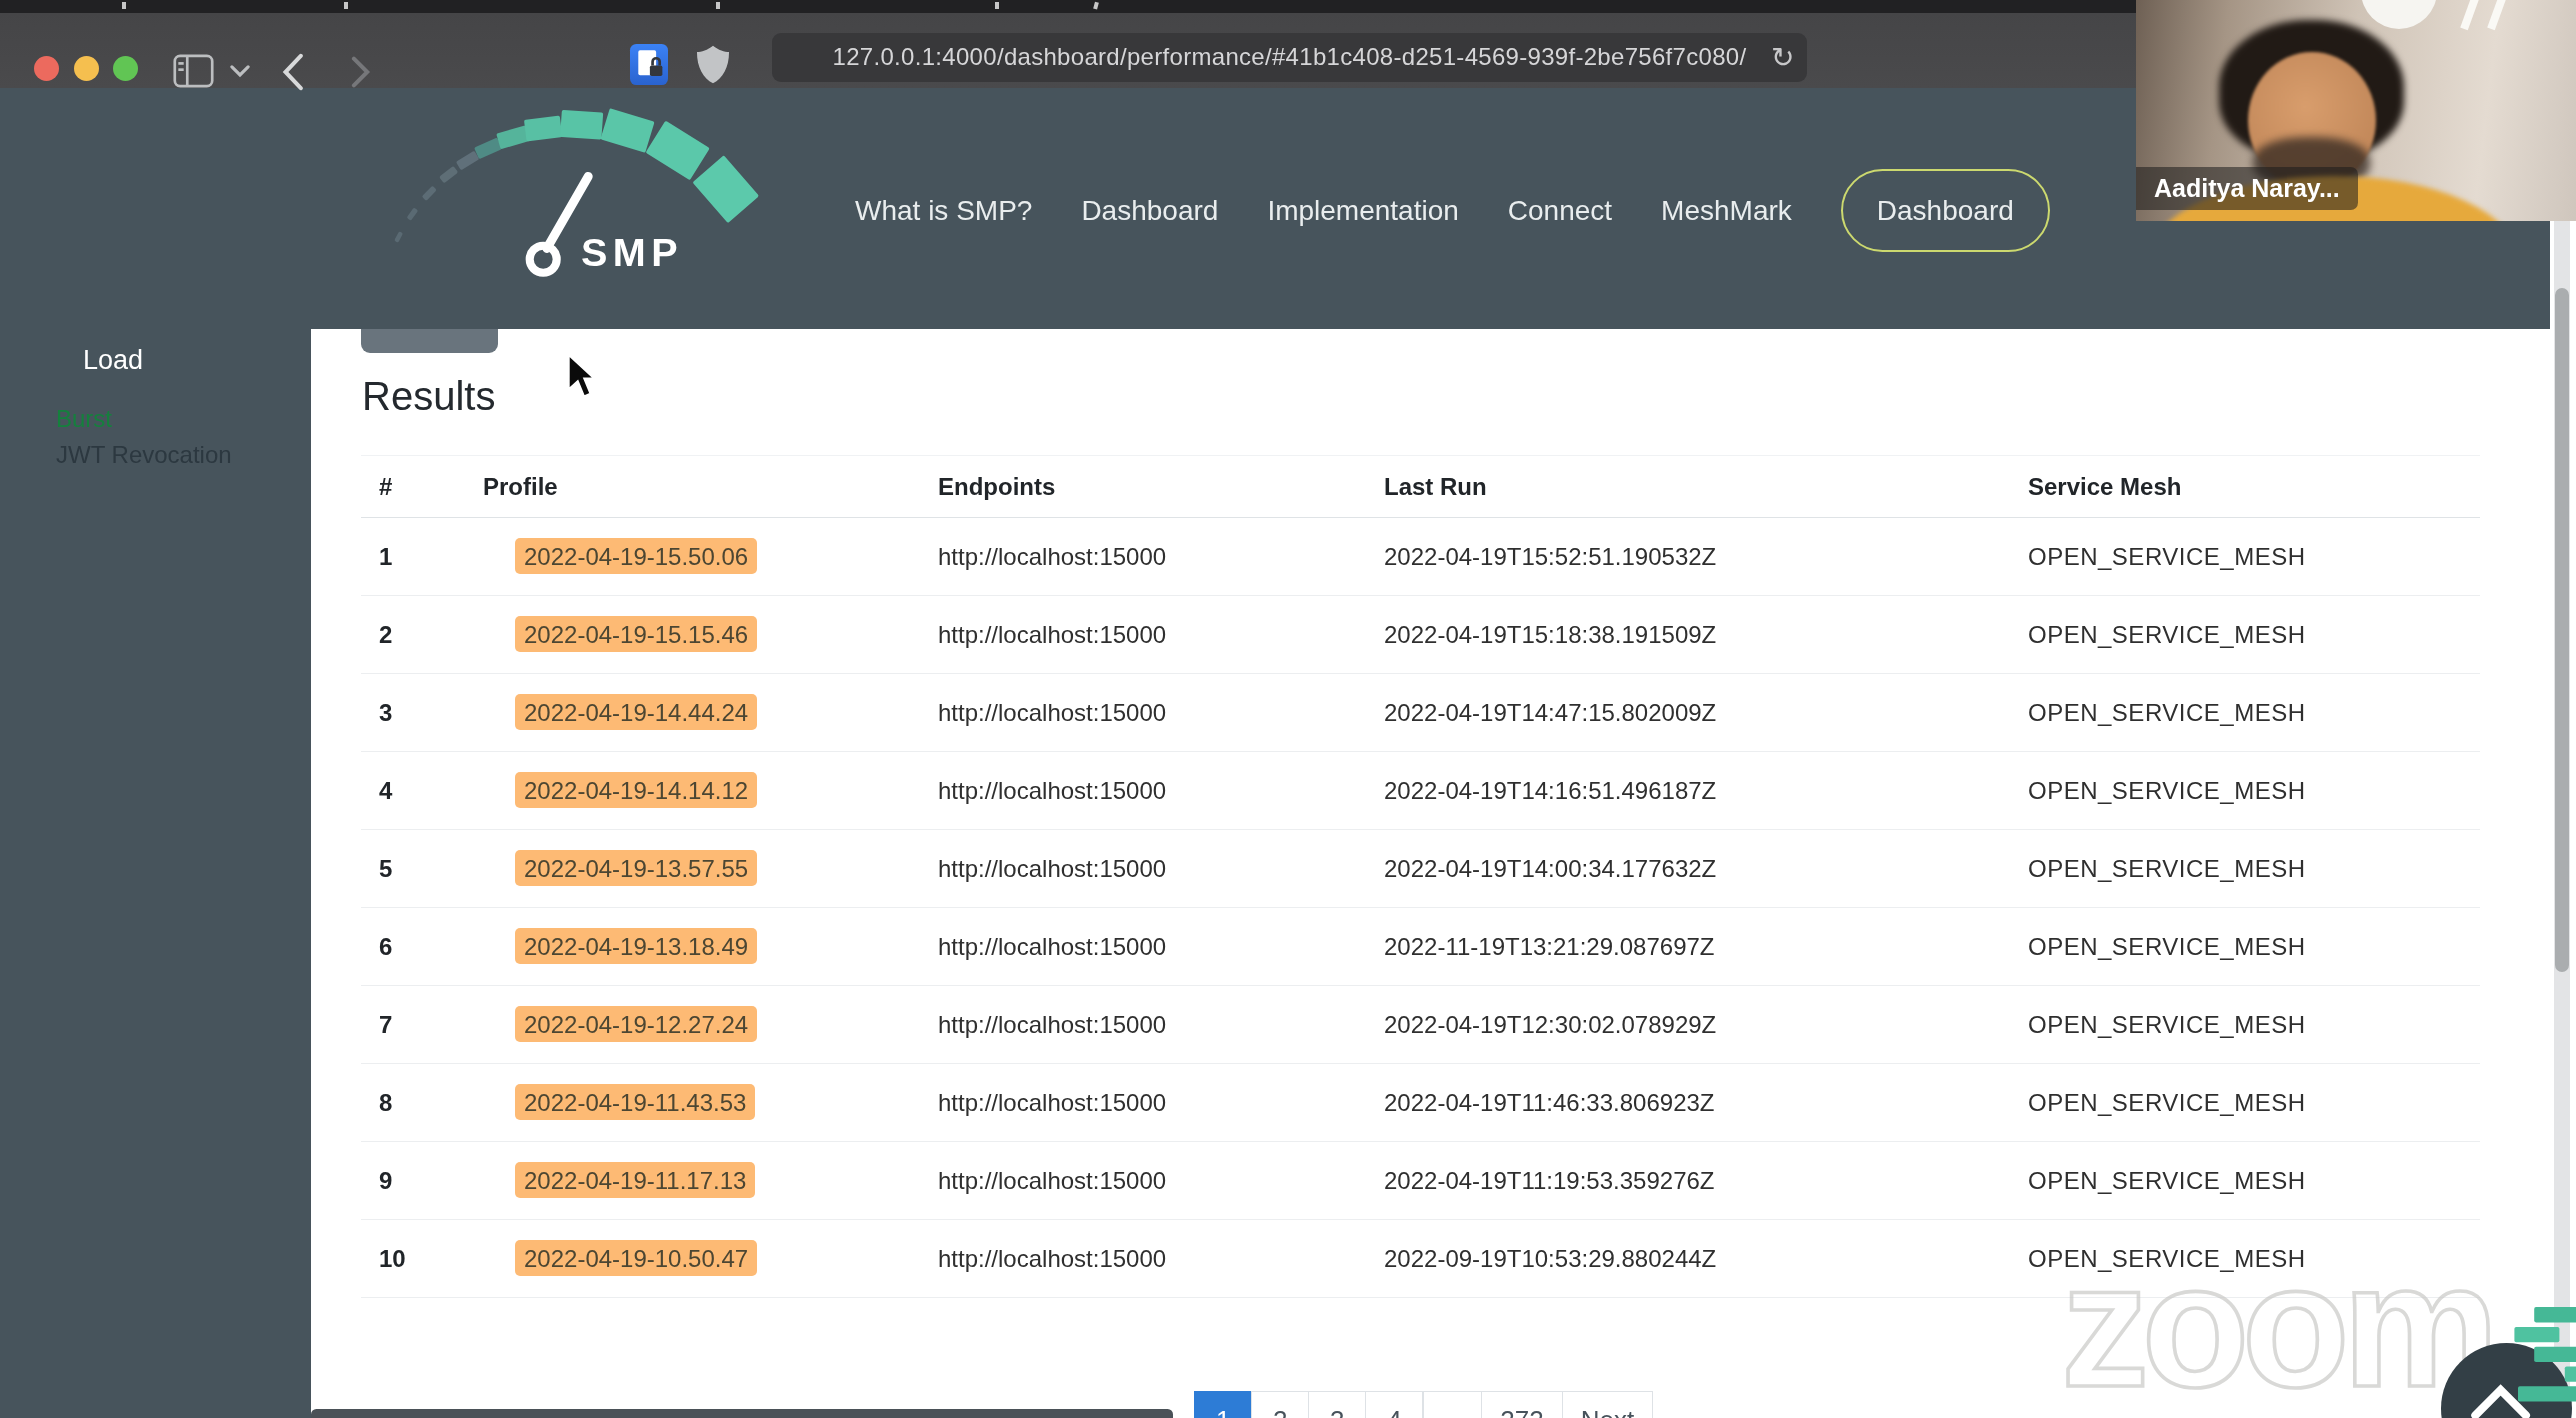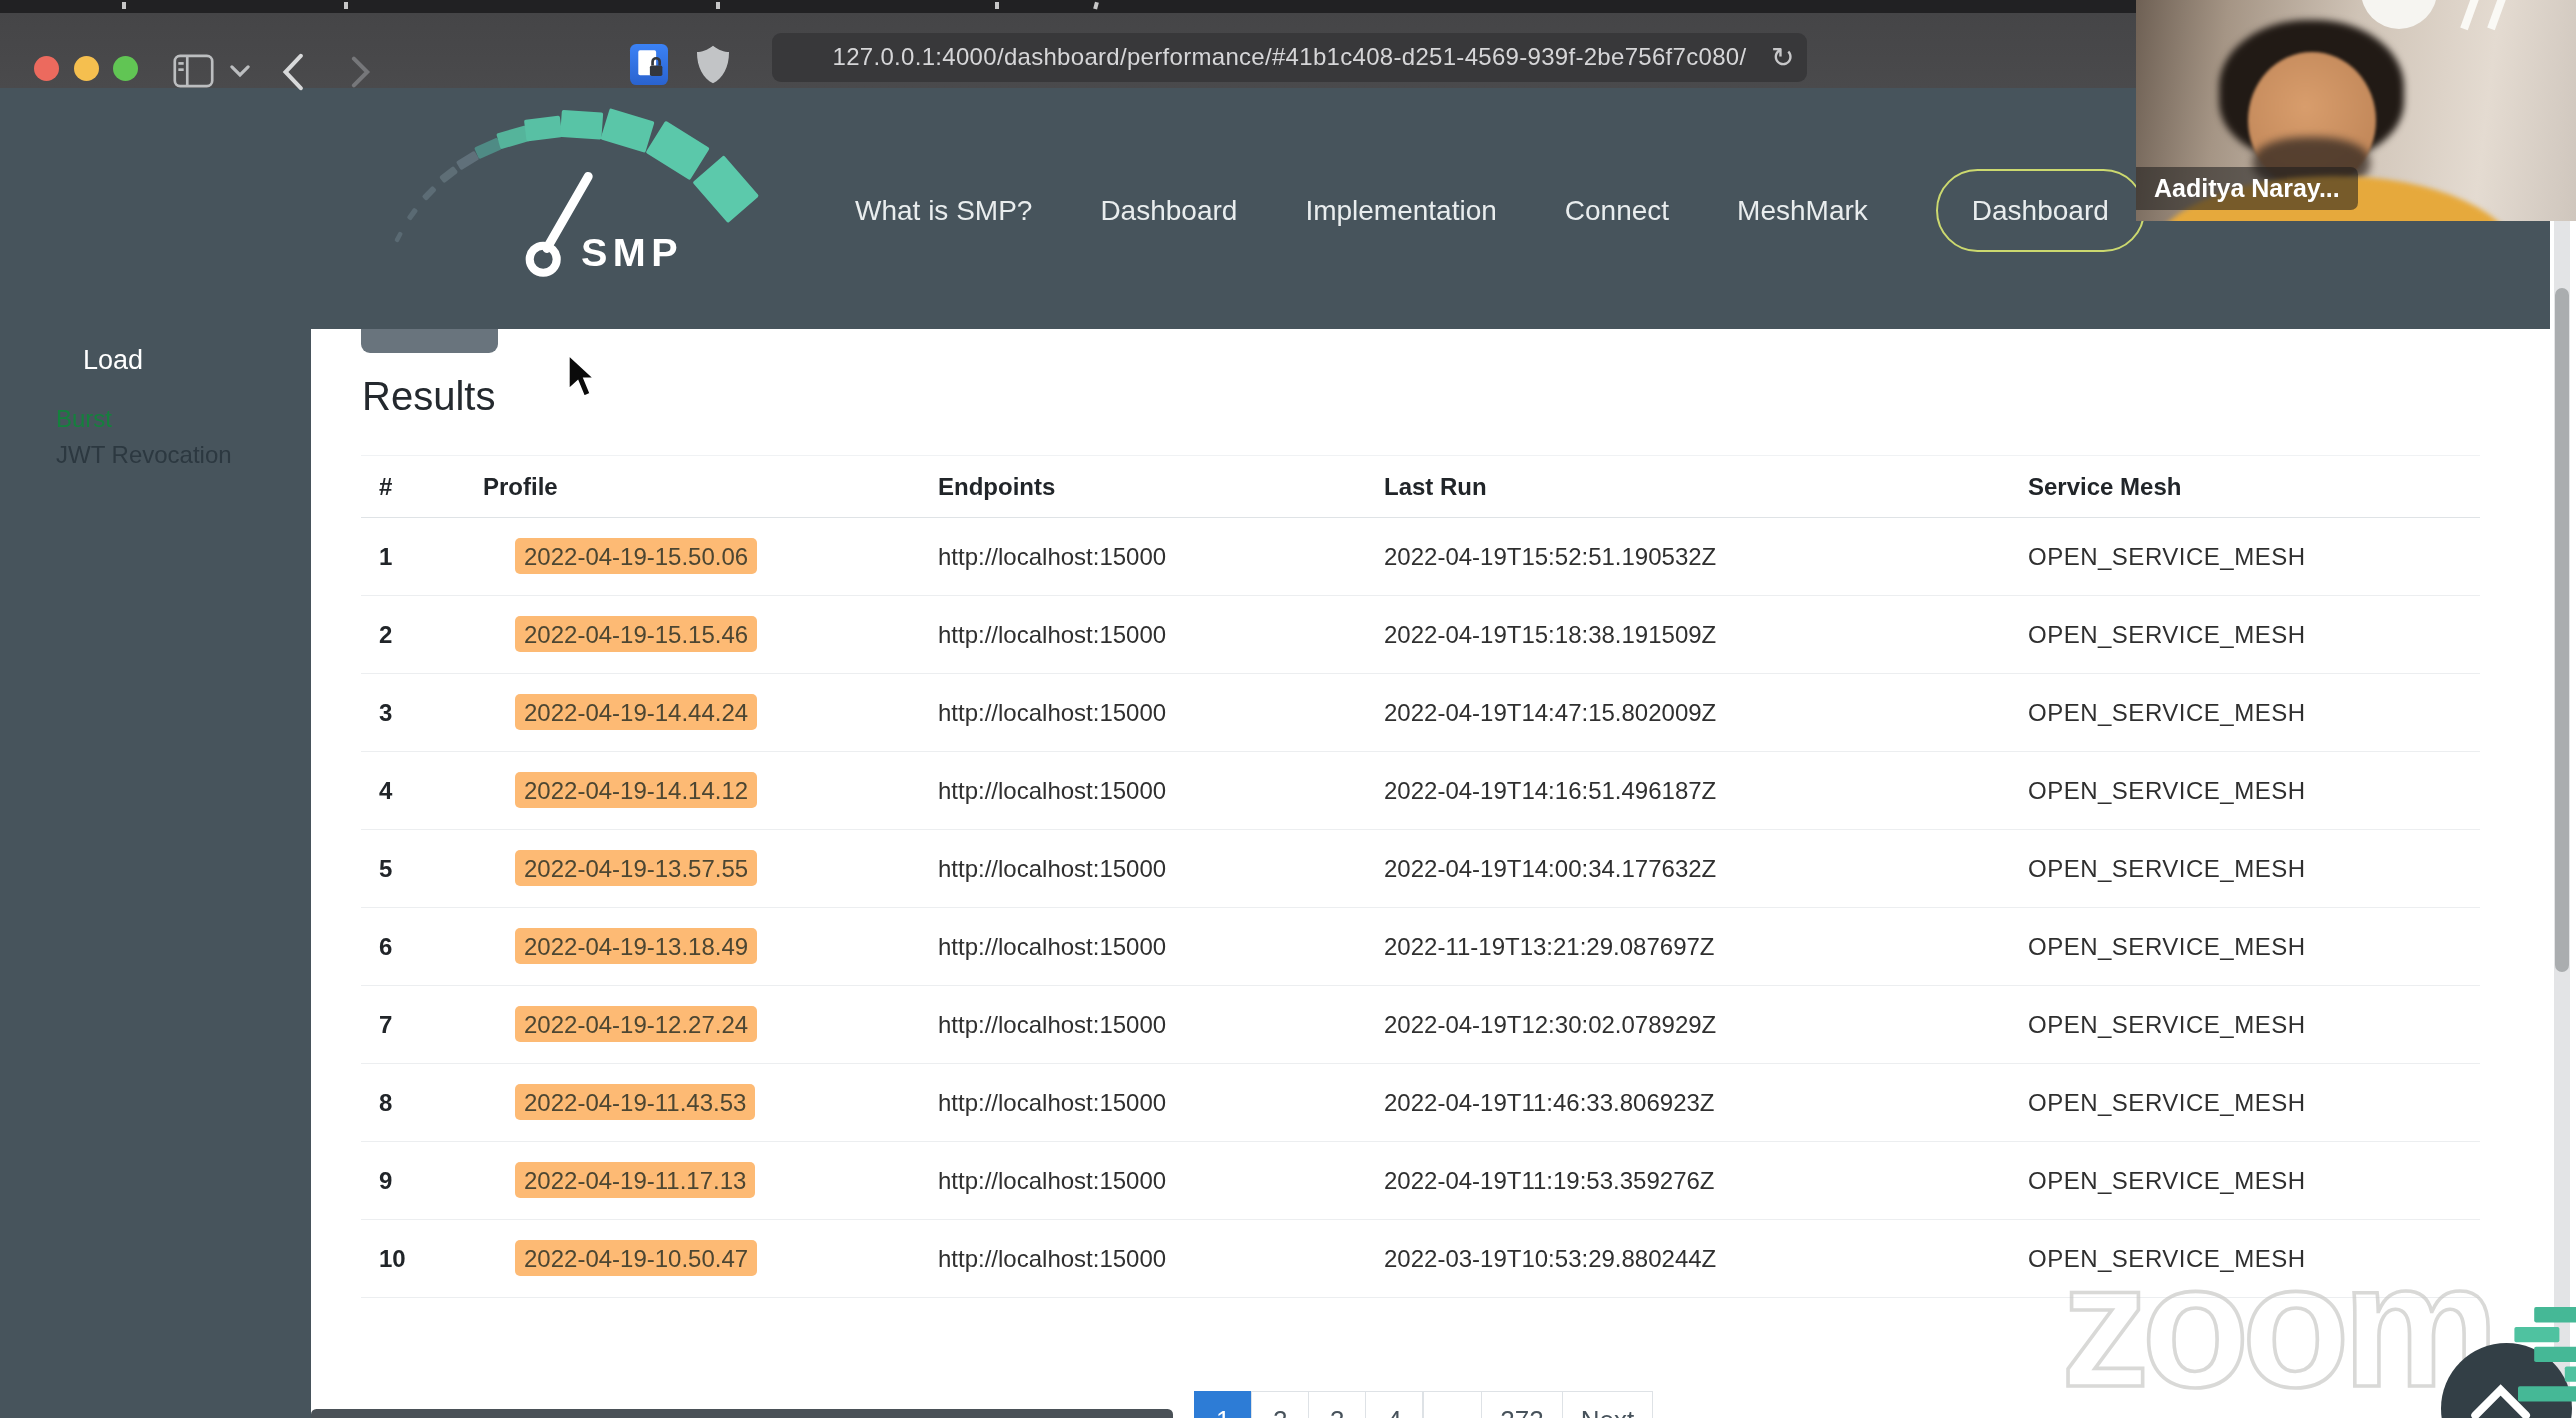--- a/index.html
+++ b/index.html
@@ -21,21 +21,21 @@
   #url-pill{position:absolute;left:772px;top:20px;width:1035px;height:49px;border-radius:9px;
     background:#38383a;display:flex;align-items:center;justify-content:center;}
   #url-text{color:#d6d6d8;font-size:24px;letter-spacing:0.3px;}
   #reload-icon{position:absolute;right:12.6px;top:8px;color:#c7c7c9;font-size:28px;}
   #ext-icon{position:absolute;left:630px;top:31px;width:38px;height:41px;border-radius:6.3px;
     background:linear-gradient(#3b82f6,#2a63cf);}
 
   
   #site-header{left:0;top:86px;width:2550px;height:243px;background:#47545c;}
   #sidebar-bg{left:0;top:329px;width:311px;height:1090px;background:#47545c;}
-  #nav{left:855px;top:160px;height:101px;display:flex;align-items:center;gap:68px;z-index:2;}
+  #nav{left:855px;top:160px;height:101px;display:flex;align-items:center;gap:49px;z-index:2;}
   .nav-item{color:#e9edee;font-size:28px;white-space:nowrap;cursor:pointer;}
   .nav-item.pill{border:2.7px solid #ccd96f;border-radius:54px;padding:23.4px 34px;}
   #sb-load{left:83px;top:345px;color:#ffffff;font-size:27px;font-weight:500;z-index:2;}
   #sb-burst{left:56px;top:405px;color:#15803d;font-size:24px;z-index:2;}
   #sb-jwt{left:56px;top:441px;color:#2c3840;font-size:24px;z-index:2;}
 
   
   #panel{left:311px;top:329px;width:2239px;height:1090px;background:#ffffff;z-index:1;}
   #panel-tab{position:absolute;left:50px;top:0;width:137px;height:24px;background:#69747d;
     border-radius:0 0 9px 9px;}
@@ -274,21 +274,21 @@
           <div class="c-lastrun">2022-04-19T11:19:53.359276Z</div>
           <div class="c-mesh">OPEN_SERVICE_MESH</div>
         </div>
 
         <div class="trow tgrid">
           <div class="c-num">10</div>
           <div class="c-profile">
             <span class="hl">2022-04-19-10.50.47</span>
           </div>
           <div class="c-endpoints">http://localhost:15000</div>
-          <div class="c-lastrun">2022-03-19T10:53:29.880244Z</div>
+          <div class="c-lastrun">2022-09-19T10:53:29.880244Z</div>
           <div class="c-mesh">OPEN_SERVICE_MESH</div>
         </div>
       </div>
   </div>
 </div>
 
 <div id="pagination" class="abs">
   <div class="pg active">1</div>
   <div class="pg">2</div>
   <div class="pg">3</div>

